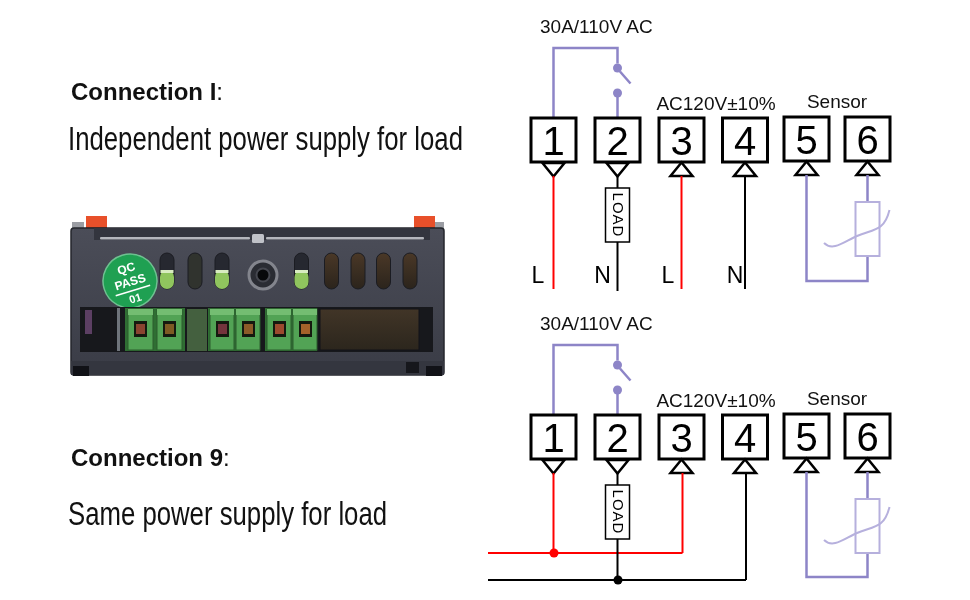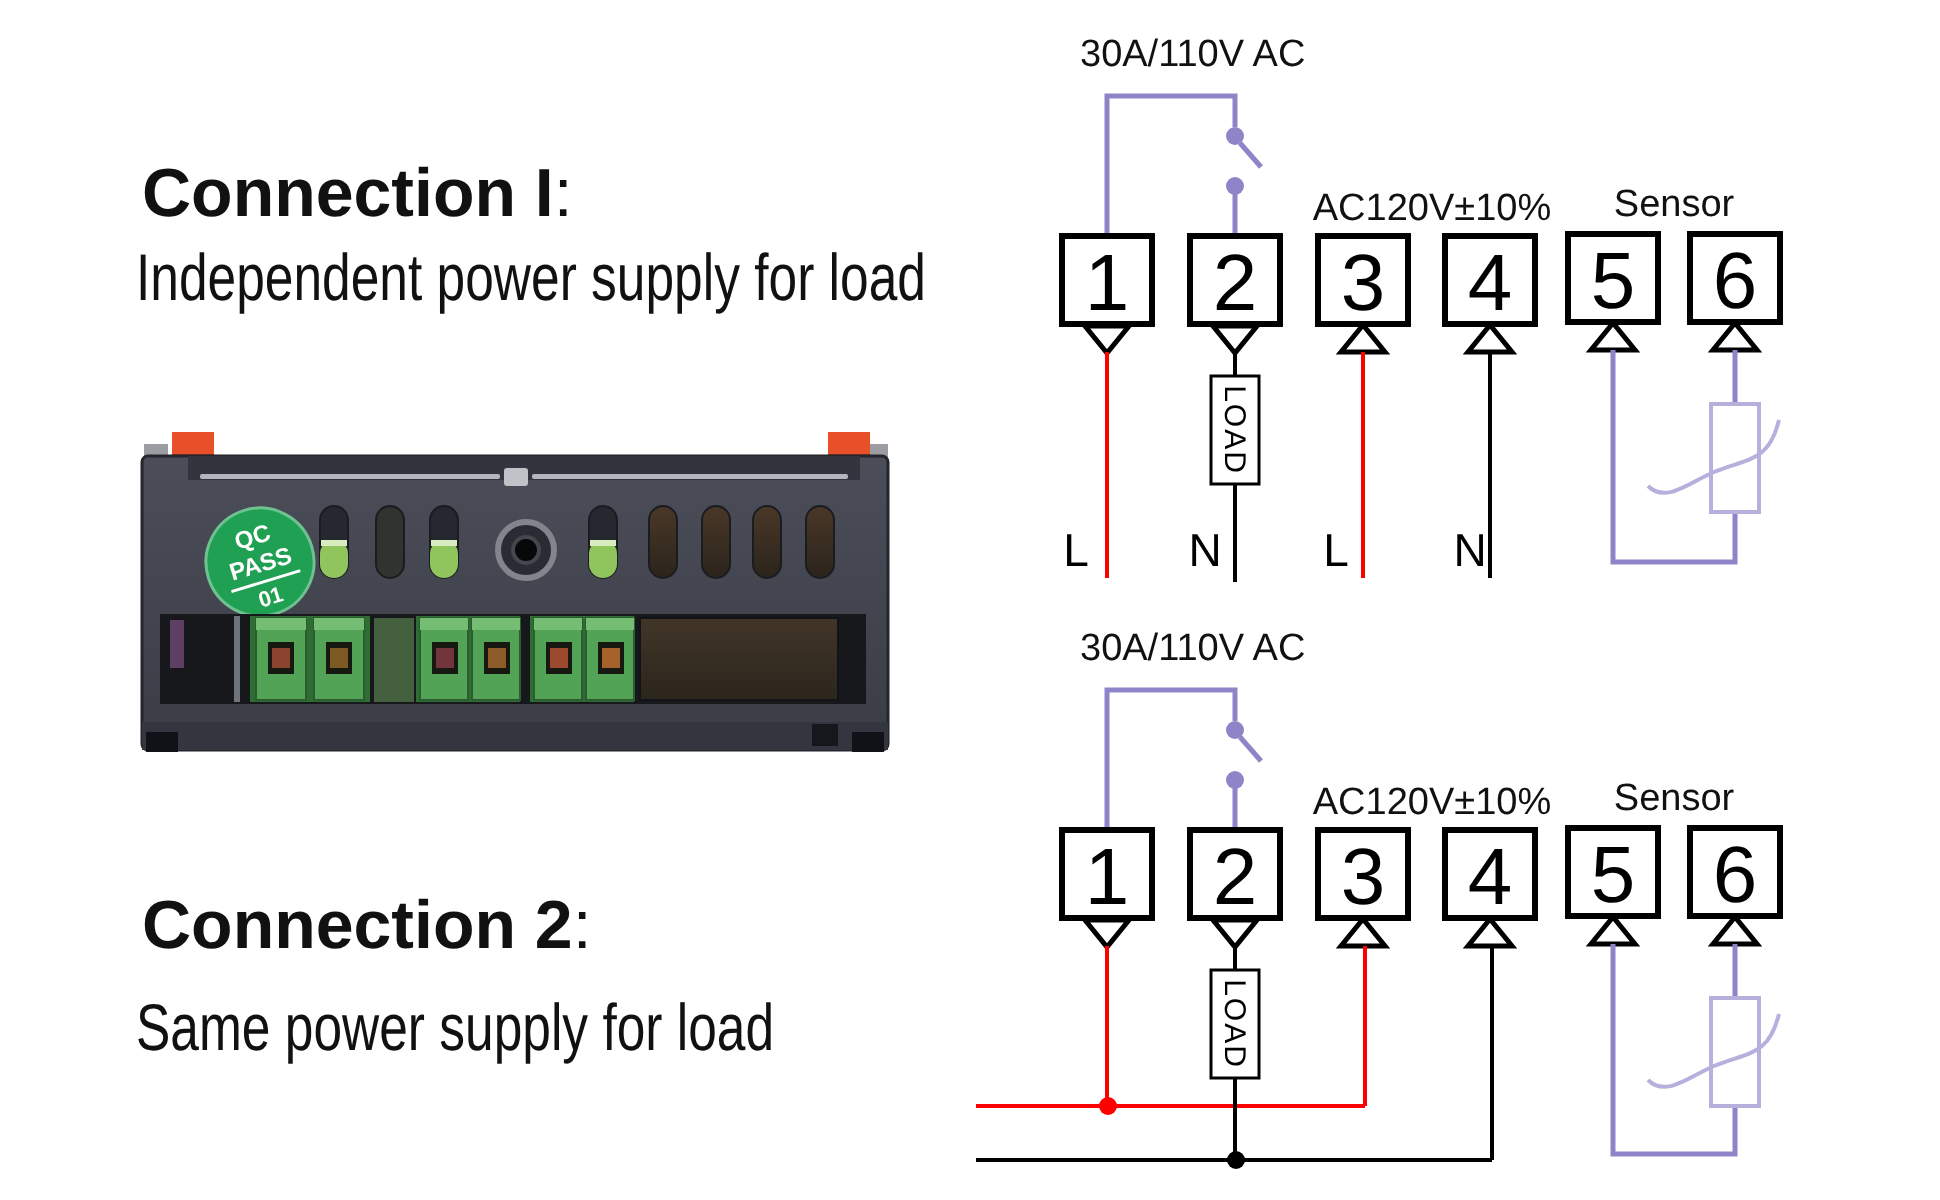--- a/index.html
+++ b/index.html
@@ -1,19 +1,19 @@
 <!DOCTYPE html>
 <html><head>
 <meta charset="utf-8">
 <style>
   html,body{margin:0;padding:0;background:#fff;}
   #stage{position:relative;width:970px;height:600px;background:#ffffff;overflow:hidden;
          font-family:"Liberation Sans",sans-serif;}
   .abs{position:absolute;}
-  .h-title{font-size:34px;font-weight:bold;color:#111;line-height:1;white-space:nowrap;}
+  .h-title{font-size:24px;font-weight:bold;color:#111;line-height:1;white-space:nowrap;}
   .h-title .colon{font-weight:400;}
   .h-sub{font-size:33px;font-weight:400;color:#111;line-height:1;white-space:nowrap;
          transform:scaleX(0.78);transform-origin:left top;}
   svg text{font-family:"Liberation Sans",sans-serif;}
   .dlabel{font-size:19px;fill:#111;}
   .tnum{font-size:40px;fill:#000;}
   .wlabel{font-size:23px;fill:#000;}
   .loadtxt{font-size:15px;fill:#000;letter-spacing:1px;}
   .stick{fill:#ffffff;font-weight:bold;}
 </style>
@@ -130,21 +130,21 @@
     </g>
     <rect x="250" y="95" width="99" height="41" fill="url(#emptyGrad)" stroke="#121318"></rect>
 
     <rect x="1" y="147" width="373" height="14" fill="#34363f"></rect>
     <rect x="3" y="152" width="16" height="10" fill="#111217"></rect>
     <rect x="356" y="152" width="16" height="10" fill="#111217"></rect>
     <rect x="336" y="148" width="13" height="11" fill="#16171c"></rect>
   </svg>
 
   <div class="abs h-title" style="left:71px;top:446px;">
-    <span>Connection 2</span><span class="colon">:</span>
+    <span>Connection 9</span><span class="colon">:</span>
   </div>
   <div class="abs h-sub" style="left:68px;top:497px;">Same power supply for load</div>
 
   <svg class="abs" style="left:480px;top:0;" width="490" height="300" viewBox="0 0 490 300">
     <text class="dlabel" x="60" y="33">30A/110V AC</text>
 
     <g stroke="#8d85c7" stroke-width="2.5" fill="none">
       <polyline points="73.5,118 73.5,48 137.5,48 137.5,63.5"></polyline>
       <line x1="140" y1="71.5" x2="150.5" y2="83.5"></line>
       <line x1="137.5" y1="97" x2="137.5" y2="118"></line>

